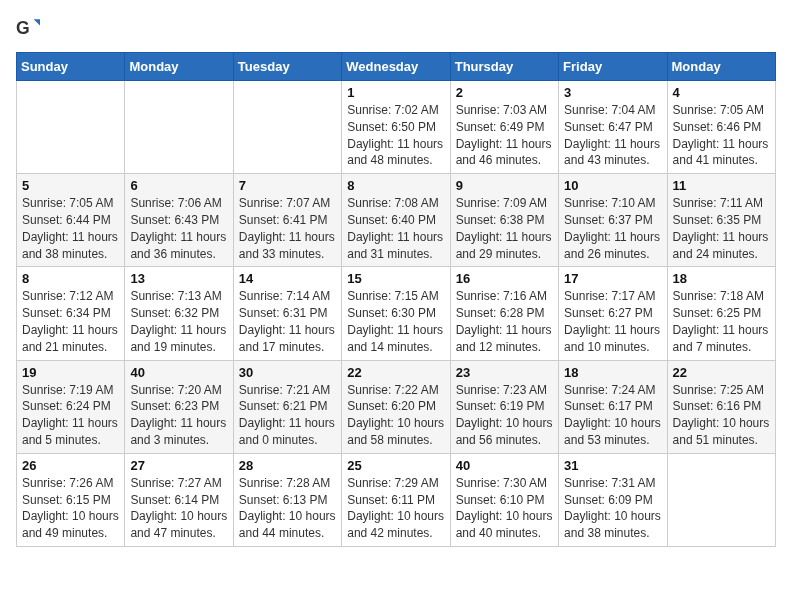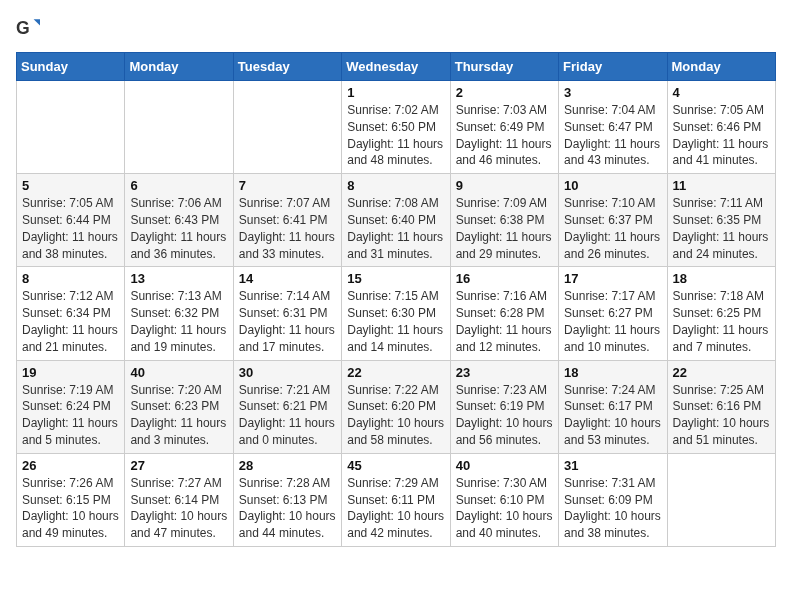--- a/index.html
+++ b/index.html
@@ -240,21 +240,21 @@
         </td>
         <td>
           <div class="day-number">27</div>
           <div class="day-info">Sunrise: 7:27 AM<br>Sunset: 6:14 PM<br>Daylight: 10 hours and 47 minutes.</div>
         </td>
         <td>
           <div class="day-number">28</div>
           <div class="day-info">Sunrise: 7:28 AM<br>Sunset: 6:13 PM<br>Daylight: 10 hours and 44 minutes.</div>
         </td>
         <td>
-          <div class="day-number">45</div>
+          <div class="day-number">25</div>
           <div class="day-info">Sunrise: 7:29 AM<br>Sunset: 6:11 PM<br>Daylight: 10 hours and 42 minutes.</div>
         </td>
         <td>
           <div class="day-number">40</div>
           <div class="day-info">Sunrise: 7:30 AM<br>Sunset: 6:10 PM<br>Daylight: 10 hours and 40 minutes.</div>
         </td>
         <td>
           <div class="day-number">31</div>
           <div class="day-info">Sunrise: 7:31 AM<br>Sunset: 6:09 PM<br>Daylight: 10 hours and 38 minutes.</div>
         </td>

